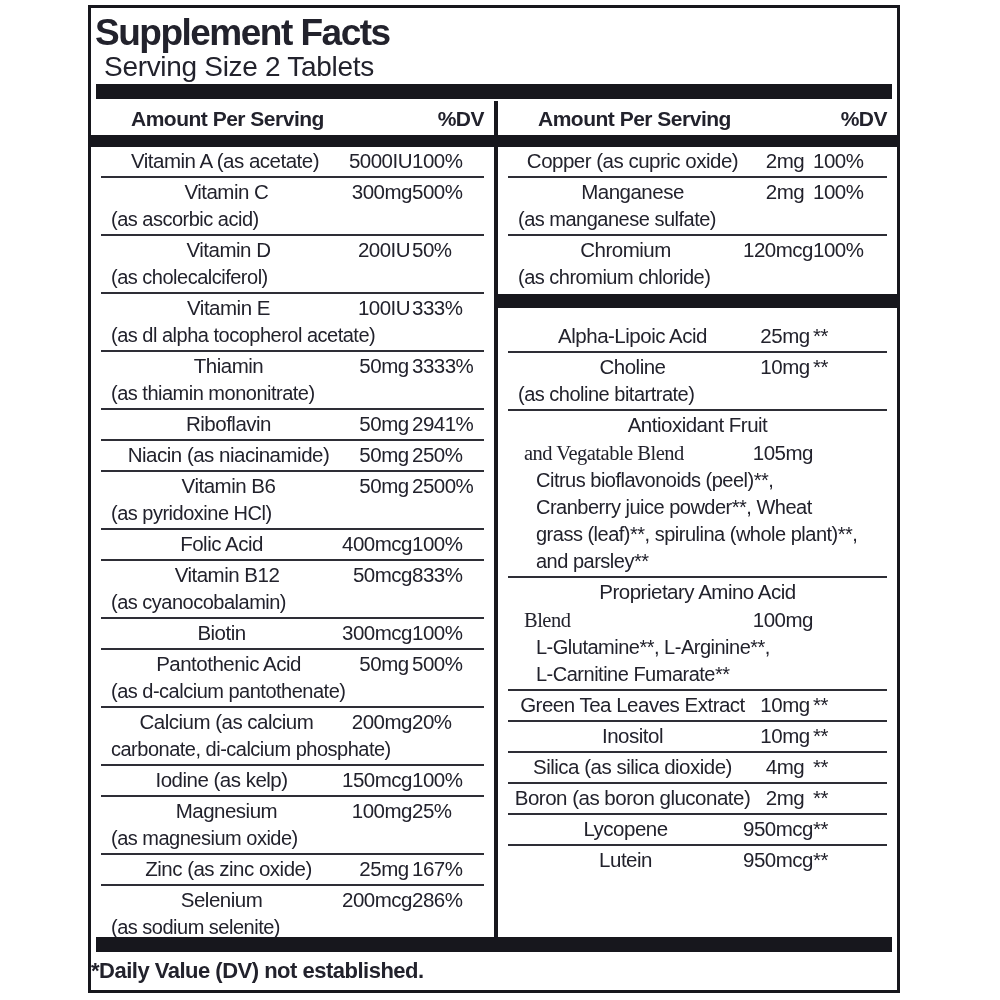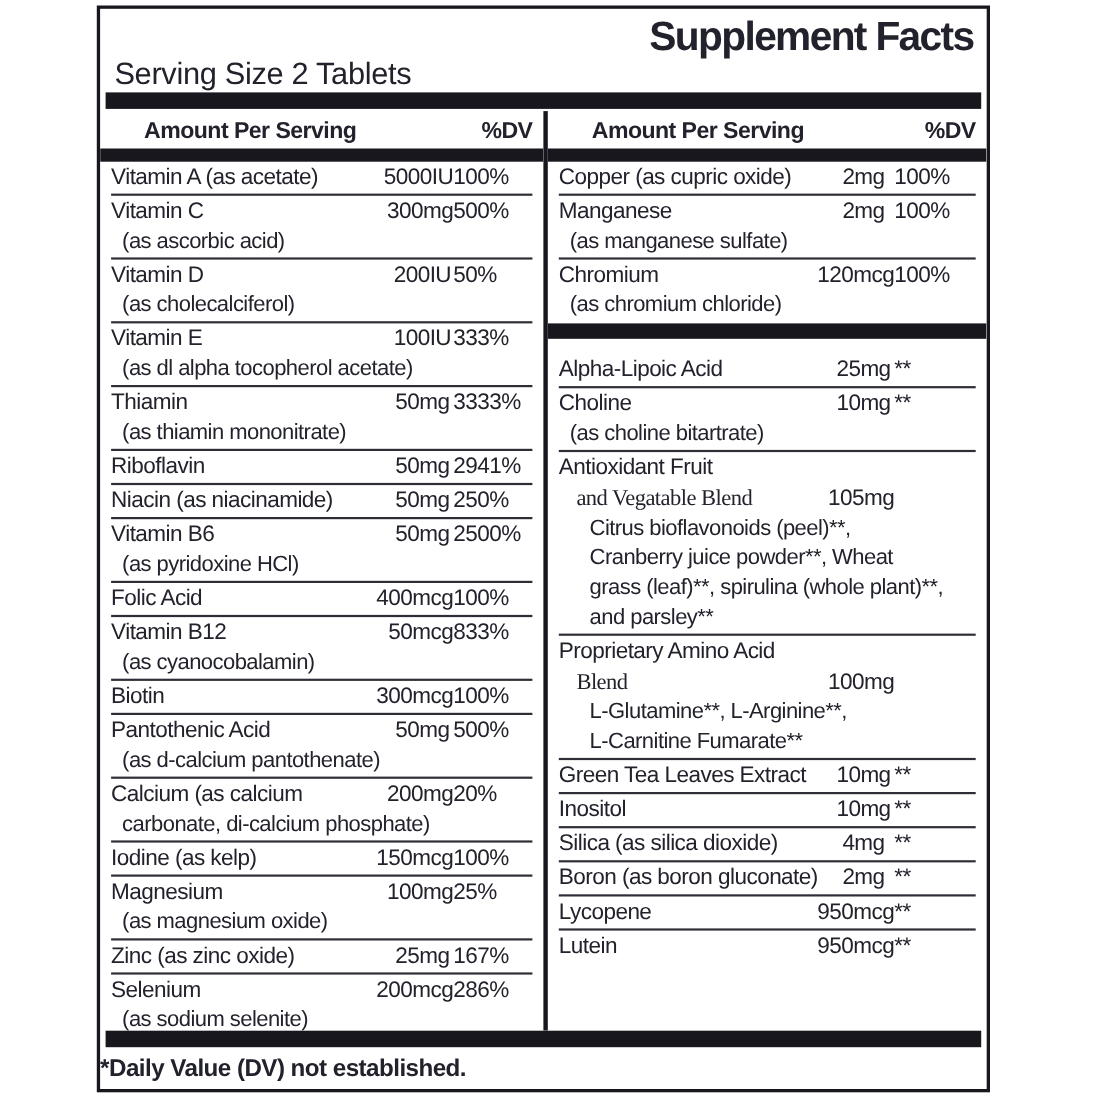--- a/index.html
+++ b/index.html
@@ -14,21 +14,21 @@
   }
   .label{
     position:absolute; left:88px; top:5px; width:812px; height:988px;
     background:var(--bg);
     border:3px solid var(--border);
     display:flex; flex-direction:column;
     overflow:hidden;
   }
   .title{
     font-size:37px; line-height:40px; font-weight:bold;
-    letter-spacing:-1.5px; padding:5px 12px 0 24px;text-align:right;
+    letter-spacing:-1.5px; padding:5px 12px 0 4px;
   }
   .serving{
     font-size:28px; line-height:25px; letter-spacing:-0.3px;
     padding:1px 12px 5px 13px;
   }
   .hbar{ height:15px; background:var(--bar); margin:0 5px; }
   .columns{ display:flex; flex:1; overflow:hidden; margin-top:2px; }
   .col{ overflow:hidden; }
   .col-left{ width:403px; }
   .col-right{ flex:1; }
@@ -37,21 +37,21 @@
     display:flex; align-items:flex-end;
     font-weight:bold; font-size:21px; line-height:26px; letter-spacing:-0.5px;
     padding:5px 10px 3px 12px;
   }
   .colhead .hl{ flex:1;margin-left:28px; }
   .colbar{ height:12px; background:var(--bar); }
   .section{ padding:0 10px; }
   .row{ border-bottom:2px solid var(--hairline); padding-bottom:1px; }
   .section .row:last-child{ border-bottom:none; }
   .line{ display:flex; font-size:20.5px; line-height:28px; letter-spacing:-0.5px; }
-  .name{ flex:1; white-space:nowrap; min-width:0; }
+  .name{ flex:1; white-space:nowrap; min-width:0;text-align:center; }
   .name2{ flex:1; white-space:nowrap; min-width:0; padding-left:16px;font-family:Liberation Serif, serif; }
   .amt{ min-width:56px; text-align:center; white-space:nowrap; }
   .dv{ min-width:72px; text-align:left; white-space:nowrap; }
   .col-right .dv{ min-width:74px; }
   .sub{ font-size:20px; line-height:27px; letter-spacing:-0.5px; padding-left:10px; white-space:nowrap; }
   .sub.deep{ padding-left:28px; }
   .secbar{ height:14px; background:var(--bar); margin:2px 0 14px; }
   .footer{
     font-size:22px; line-height:27px; font-weight:bold; letter-spacing:-0.5px;
     padding:5px 0 6px;

